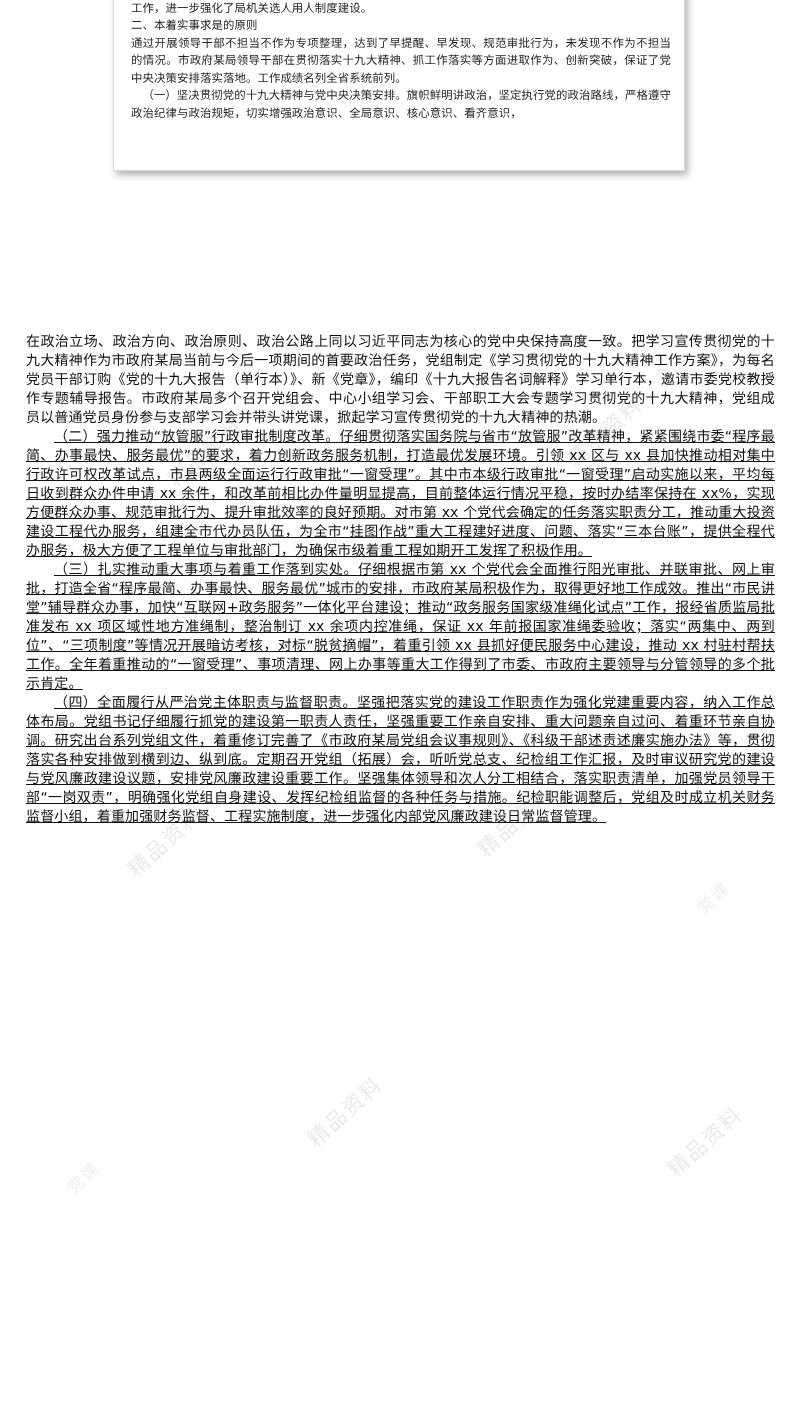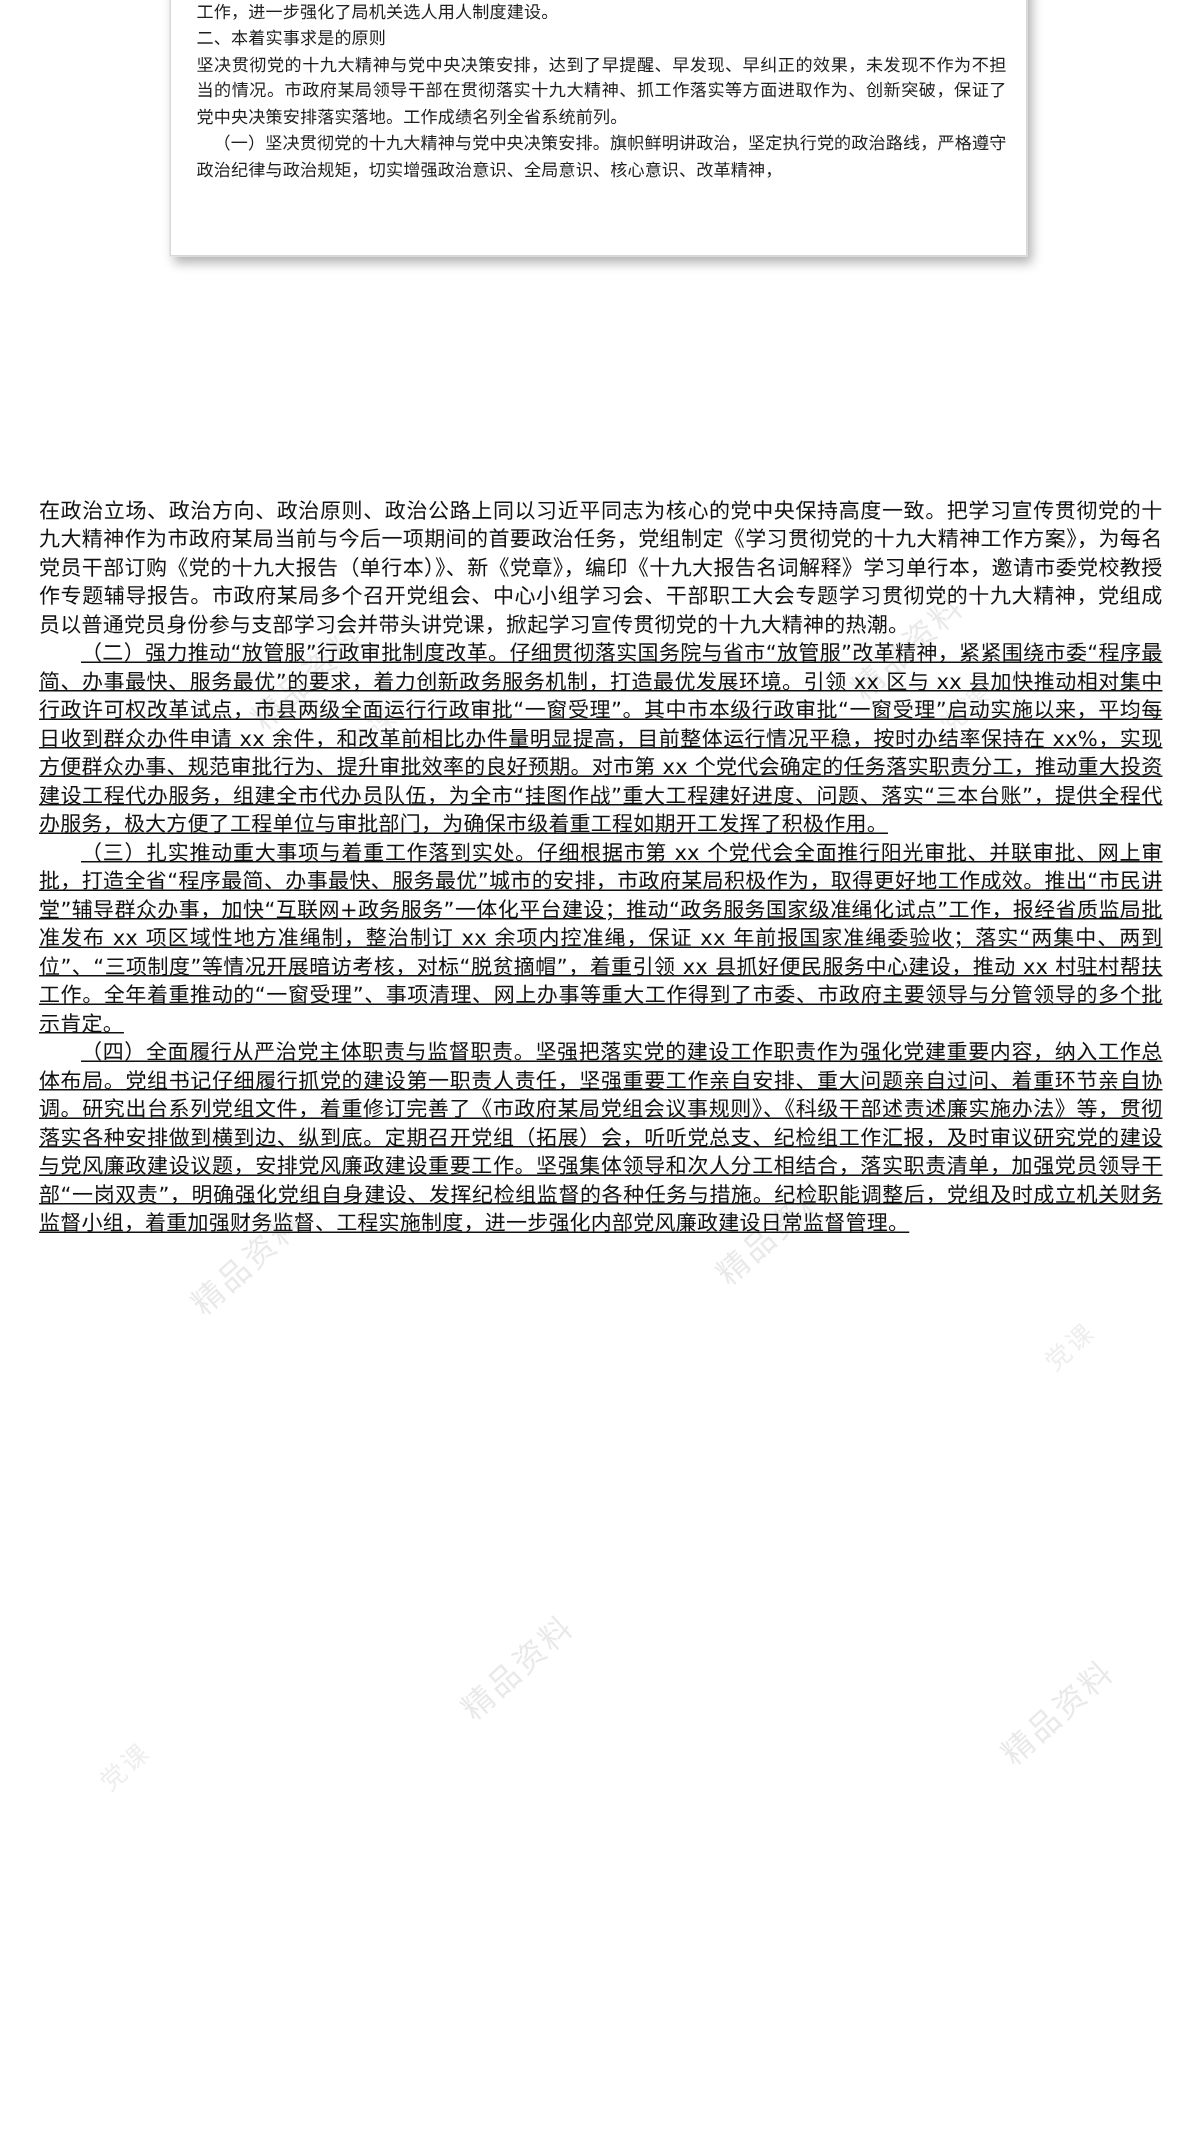--- a/index.html
+++ b/index.html
@@ -100,22 +100,22 @@
   #main-body p.indent { text-indent: 2em; text-decoration: underline; }
 </style>
 </head>
 <body>
 
 <div id="preview-panel">
   <div id="preview-clip">
     <div id="preview-body">
       <p class="ind">出存在“干部选拔任用程序不规范”的问题，经重点梳理选拔“名种关干考察材料不够完善，对此，市政府某局高度重视。仔细实施整改。对干部选拔任用、档案管理等情况进行了集中清查，结果由党组研究讨论后，本着实事求是的原则，进行了规范与完善。同时举一反三，结合开展“三超两乱”专项整理“回头看”工作，进一步强化了局机关选人用人制度建设。</p>
       <p>二、本着实事求是的原则</p>
-      <p>坚决贯彻党的十九大精神与党中央决策安排，达到了早提醒、早发现、早纠正的效果，未发现不作为不担当的情况。市政府某局领导干部在贯彻落实十九大精神、抓工作落实等方面进取作为、创新突破，保证了党中央决策安排落实落地。工作成绩名列全省系统前列。</p>
-      <p class="ind1">（一）坚决贯彻党的十九大精神与党中央决策安排。旗帜鲜明讲政治，坚定执行党的政治路线，严格遵守政治纪律与政治规矩，切实增强政治意识、全局意识、核心意识、改革精神，</p>
+      <p>通过开展领导干部不担当不作为专项整理，达到了早提醒、早发现、规范审批行为，未发现不作为不担当的情况。市政府某局领导干部在贯彻落实十九大精神、抓工作落实等方面进取作为、创新突破，保证了党中央决策安排落实落地。工作成绩名列全省系统前列。</p>
+      <p class="ind1">（一）坚决贯彻党的十九大精神与党中央决策安排。旗帜鲜明讲政治，坚定执行党的政治路线，严格遵守政治纪律与政治规矩，切实增强政治意识、全局意识、核心意识、看齐意识，</p>
     </div>
   </div>
 </div>
 
 <div id="watermark-layer">
   <div class="wm" style="left:160px; top:170px;">精品资料</div>
   <div class="wm" style="left:560px; top:150px;">精品资料</div>
   <div class="wm sm" style="left:225px; top:190px;">党课</div>
   <div class="wm sm" style="left:620px; top:175px;">党课</div>
   <div class="wm" style="left:120px; top:560px;">精品资料</div>

